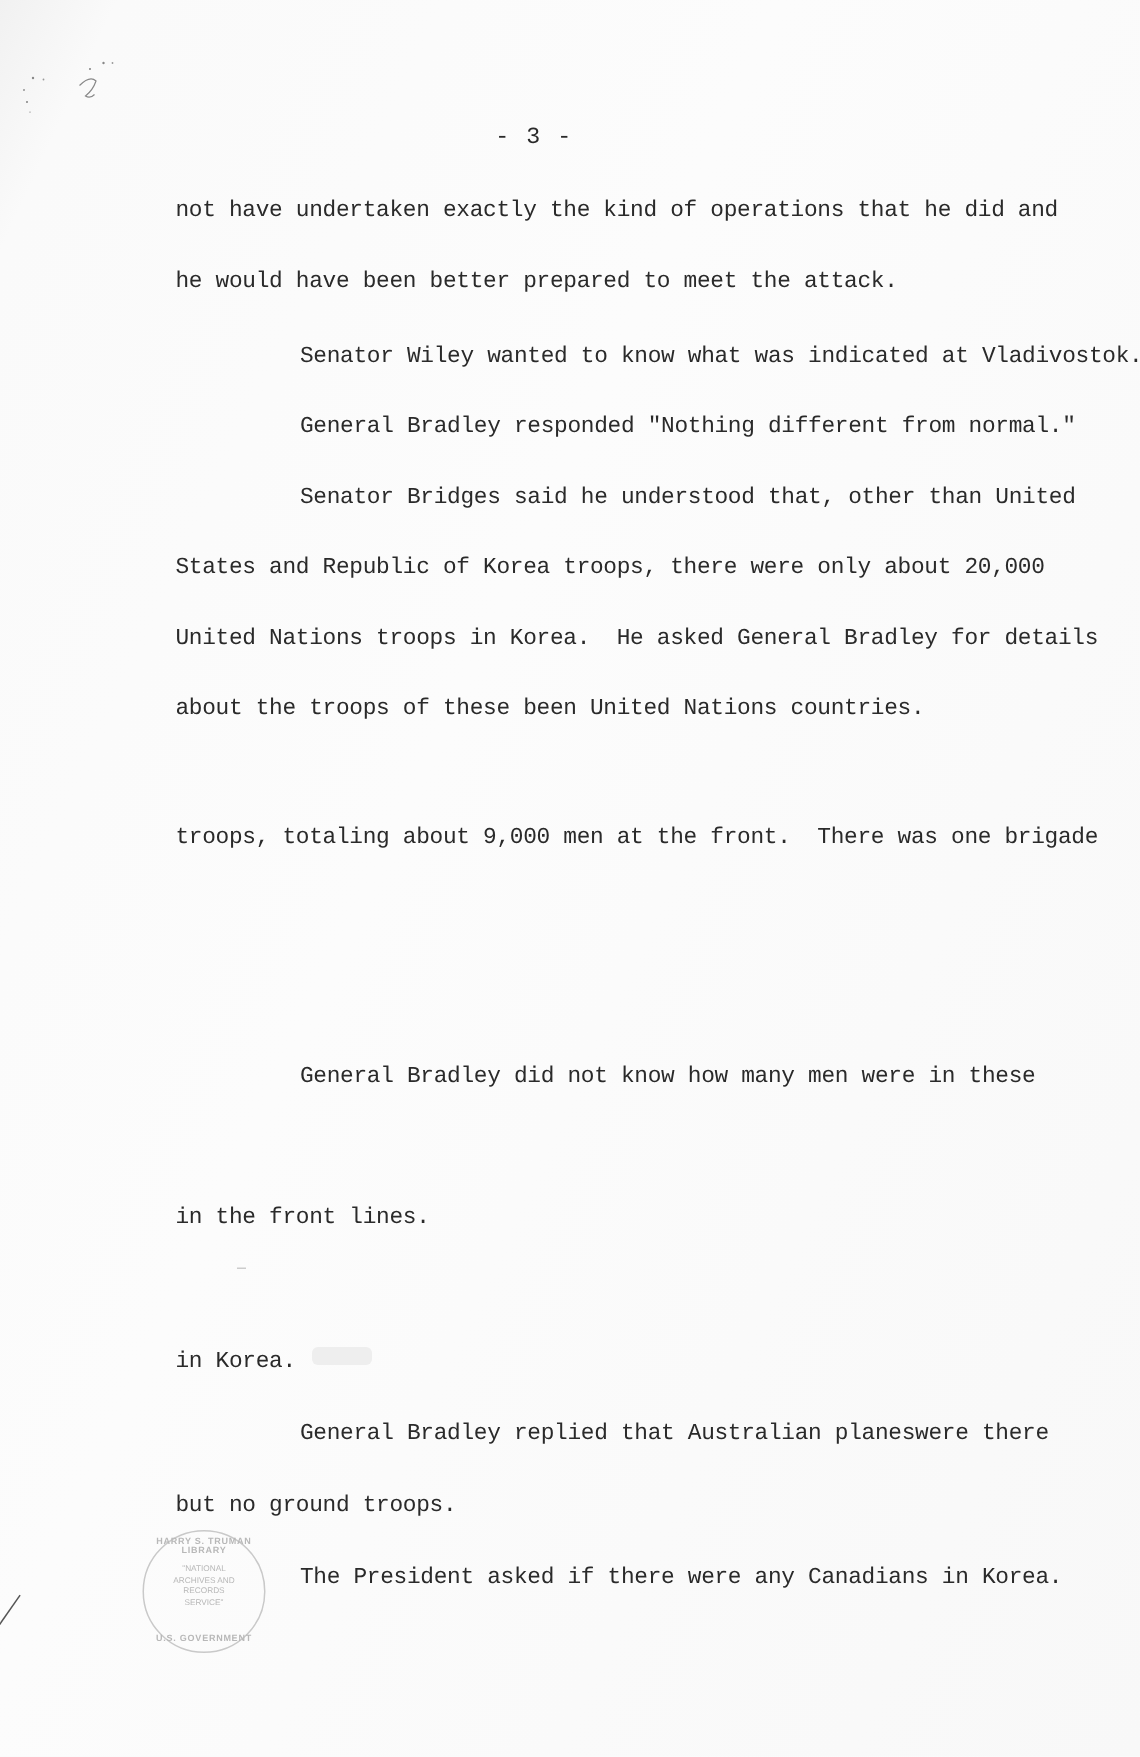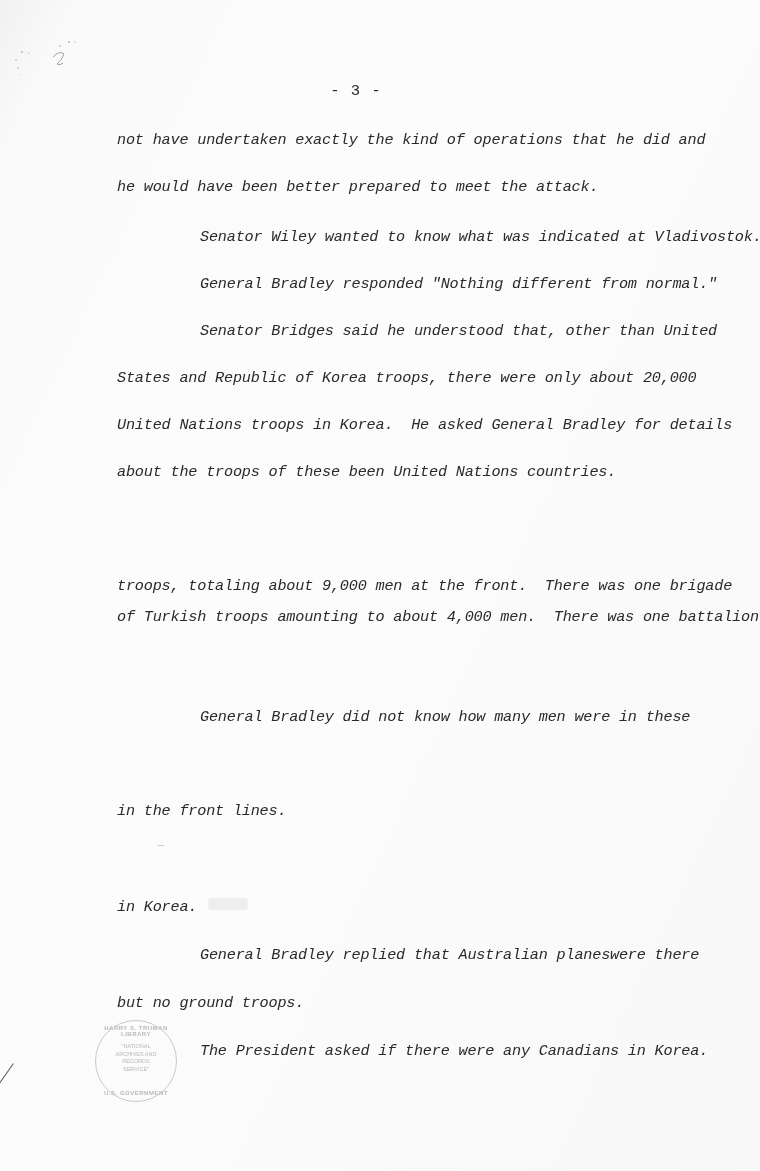--- a/index.html
+++ b/index.html
@@ -15,21 +15,20 @@
     background: linear-gradient(115deg, #f1f1f1 0%, #fafafa 6%, #fcfcfc 40%, #f8f8f8 100%);
   }
   .page-number {
     position: absolute; top: 82px; left: 0; width: 712px;
     text-align: center; font-size: 15.5px; letter-spacing: 1px;
   }
   .line {
     position: absolute; left: 117px;
     font-size: 15.2px; white-space: pre; letter-spacing: -0.2px;
     line-height: 20px;
-    font-style: italic;
   }
   .line.indent { left: 200px; }
   .stamp {
     position: absolute; left: 95px; top: 1020px;
     width: 80px; height: 80px; border-radius: 50%;
     border: 1.5px solid #c9c9c9; color: #b8b8b8;
     font-family: "Liberation Sans", sans-serif;
   }
   .stamp-ring-top {
     position: absolute; top: 4px; left: 0; width: 100%; text-align: center;
@@ -76,22 +75,21 @@
   <div class="page-number">- 3 -</div>
 
   <div class="line" style="top:130px">not have undertaken exactly the kind of operations that he did and</div>
   <div class="line" style="top:177px">he would have been better prepared to meet the attack.</div>
   <div class="line indent" style="top:227px">Senator Wiley wanted to know what was indicated at Vladivostok.</div>
   <div class="line indent" style="top:274px">General Bradley responded "Nothing different from normal."</div>
   <div class="line indent" style="top:321px">Senator Bridges said he understood that, other than United</div>
   <div class="line" style="top:368px">States and Republic of Korea troops, there were only about 20,000</div>
   <div class="line" style="top:415px">United Nations troops in Korea.  He asked General Bradley for details</div>
   <div class="line" style="top:462px">about the troops of these been United Nations countries.</div>
-  <div class="line" style="top:576px">troops, totaling about 9,000 men at the front.  There was one brigade</div>
-  <div class="line" style="top:607px">of Turkish troops amounting to about 4,000 men.  There was one battalion</div>
+  <div class="line" style="top:548px">troops, totaling about 9,000 men at the front.  There was one brigade</div>
   <div class="line indent" style="top:707px">General Bradley did not know how many men were in these</div>
   <div class="line" style="top:801px">in the front lines.</div>
   <div class="tick-mark"></div>
   <div class="line" style="top:897px">in Korea.</div>
   <div class="smudge"></div>
   <div class="line indent" style="top:945px">General Bradley replied that Australian planeswere there</div>
   <div class="line" style="top:993px">but no ground troops.</div>
   <div class="line indent" style="top:1041px">The President asked if there were any Canadians in Korea.</div>
 
   <div class="stamp">

